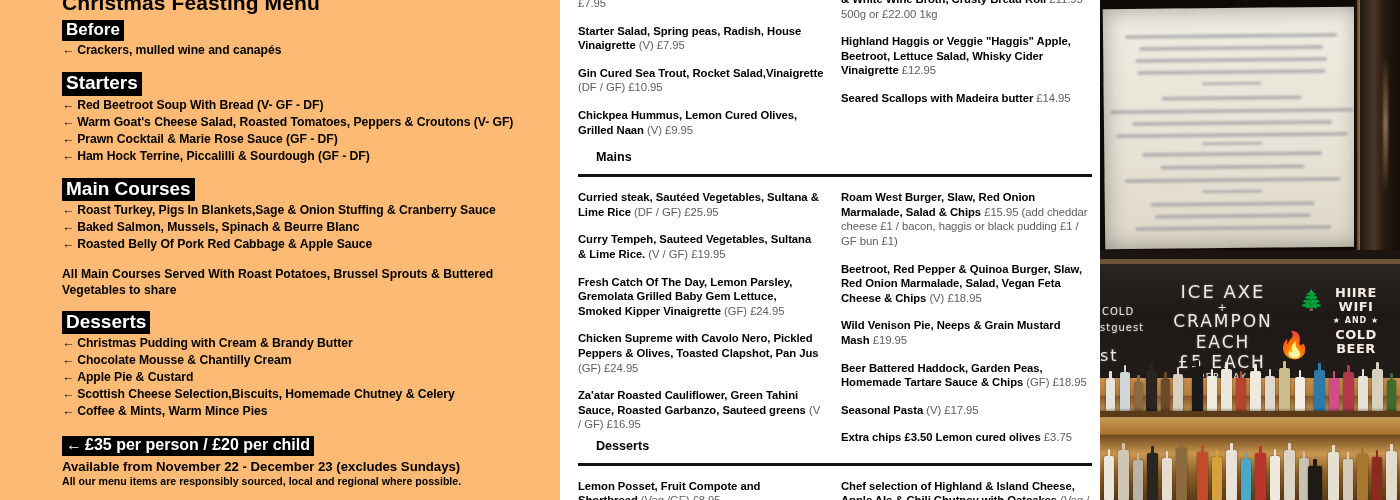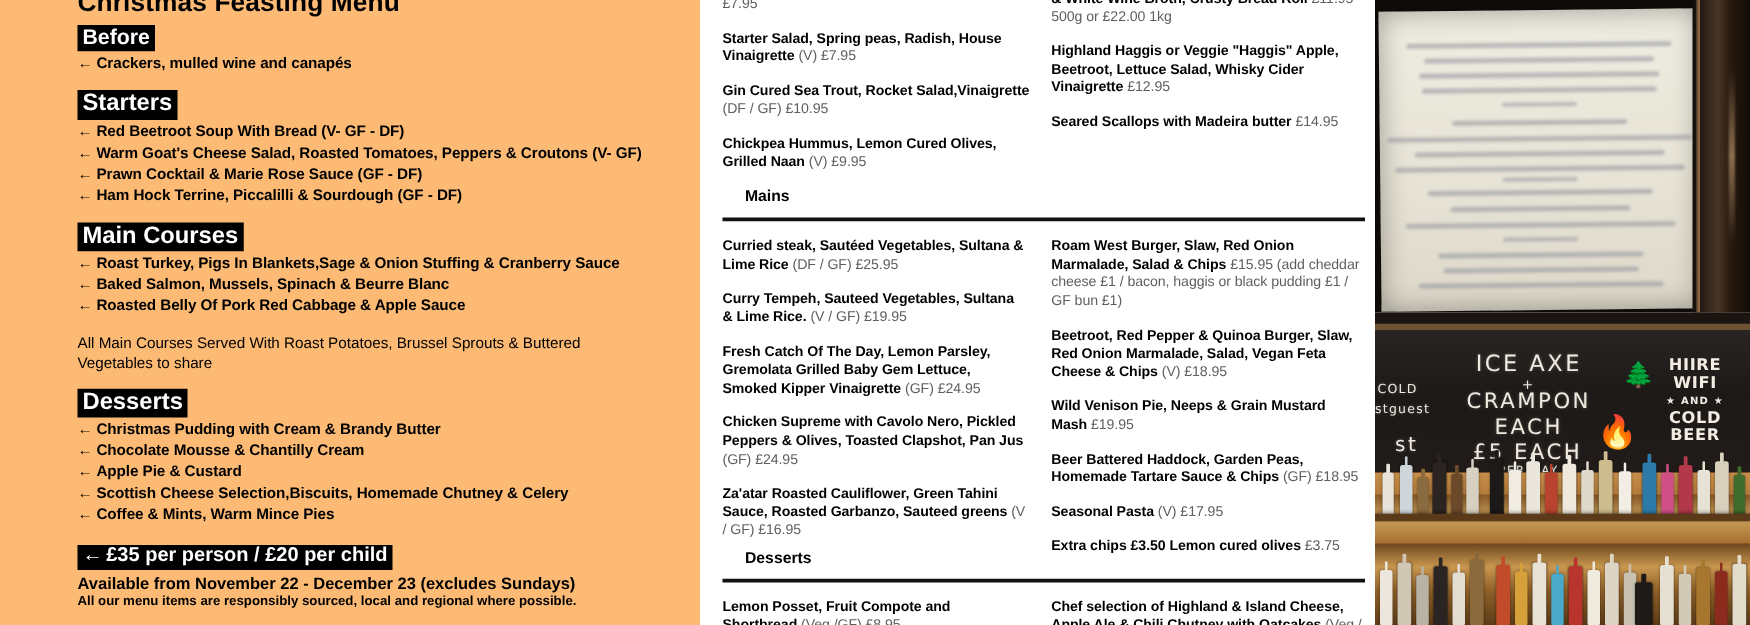--- a/index.html
+++ b/index.html
@@ -36,21 +36,21 @@
   .sec-before  { font-size: 17px; margin-top: 6px; }
   .sec-head    { font-size: 19px; }
   .xlist { margin: 1px 0 0 0; padding: 0; list-style: none; }
   .xlist li {
     font-size: 12.2px; font-weight: 700; line-height: 17px;
     white-space: nowrap; letter-spacing: -.05px;
   }
   .arw { font-weight: 400; display: inline-block; margin-right: 3px; }
   .block-gap-md { height: 13px; }
   .served-note {
-    font-size: 12.2px; font-weight: 400; line-height: 16px;
+    font-size: 12.2px; font-weight: 700; line-height: 16px;
     margin-top: 0; max-width: 440px;
   }
   .price-line { font-size: 16px; margin-top: 3px; }
   .avail-line { font-size: 13.2px; font-weight: 700; margin-top: 3px; line-height: 16px; }
   .fine { font-size: 10.6px; font-weight: 700; line-height: 12.4px; max-width: 500px; }
 
   
   #mid-panel {
     position: absolute; left: 560px; top: 0;
     width: 540px; height: 500px;
@@ -125,21 +125,21 @@
     text-shadow: 0 0 3px rgba(255,255,255,.25);
   }
   .chalk-l1 { left: 58px; top: 17px; width: 130px; font-size: 18px; }
   .chalk-plus { left: 58px; top: 37px; width: 130px; font-size: 11px; }
   .chalk-l2 { left: 48px; top: 47px; width: 150px; font-size: 17px; }
   .chalk-l3 { left: 58px; top: 68px; width: 130px; font-size: 17px; }
   .chalk-l4 { left: 52px; top: 88px; width: 140px; font-size: 17px; }
   .chalk-l5 { left: 58px; top: 108px; width: 130px; font-size: 9px; letter-spacing: 1.5px; }
   .chalk-left-a { left: 2px; top: 42px; width: 54px; font-size: 10px; text-align: left; letter-spacing: 1px; }
   .chalk-left-b { left: 0px; top: 58px; width: 56px; font-size: 10px; text-align: left; letter-spacing: 1px; }
-  .chalk-left-c { left: 0px; top: 82px; width: 30px; font-size: 16px; text-align: left; padding-left: 16px; }
+  .chalk-left-c { left: 0px; top: 82px; width: 30px; font-size: 16px; text-align: left; }
   .chalk-wifi {
     position: absolute; right: 12px; top: 22px; width: 64px;
     color: #f2ece2; font-family: "DejaVu Sans", sans-serif;
     font-weight: 700; font-size: 13px; line-height: 14px;
     text-align: center; letter-spacing: .5px;
   }
   .chalk-wifi .sm { font-size: 8px; letter-spacing: 1px; display: block; }
   .chalk-fire {
     position: absolute; left: 178px; top: 68px;
     color: #e8e1d5; font-size: 26px; line-height: 1;

